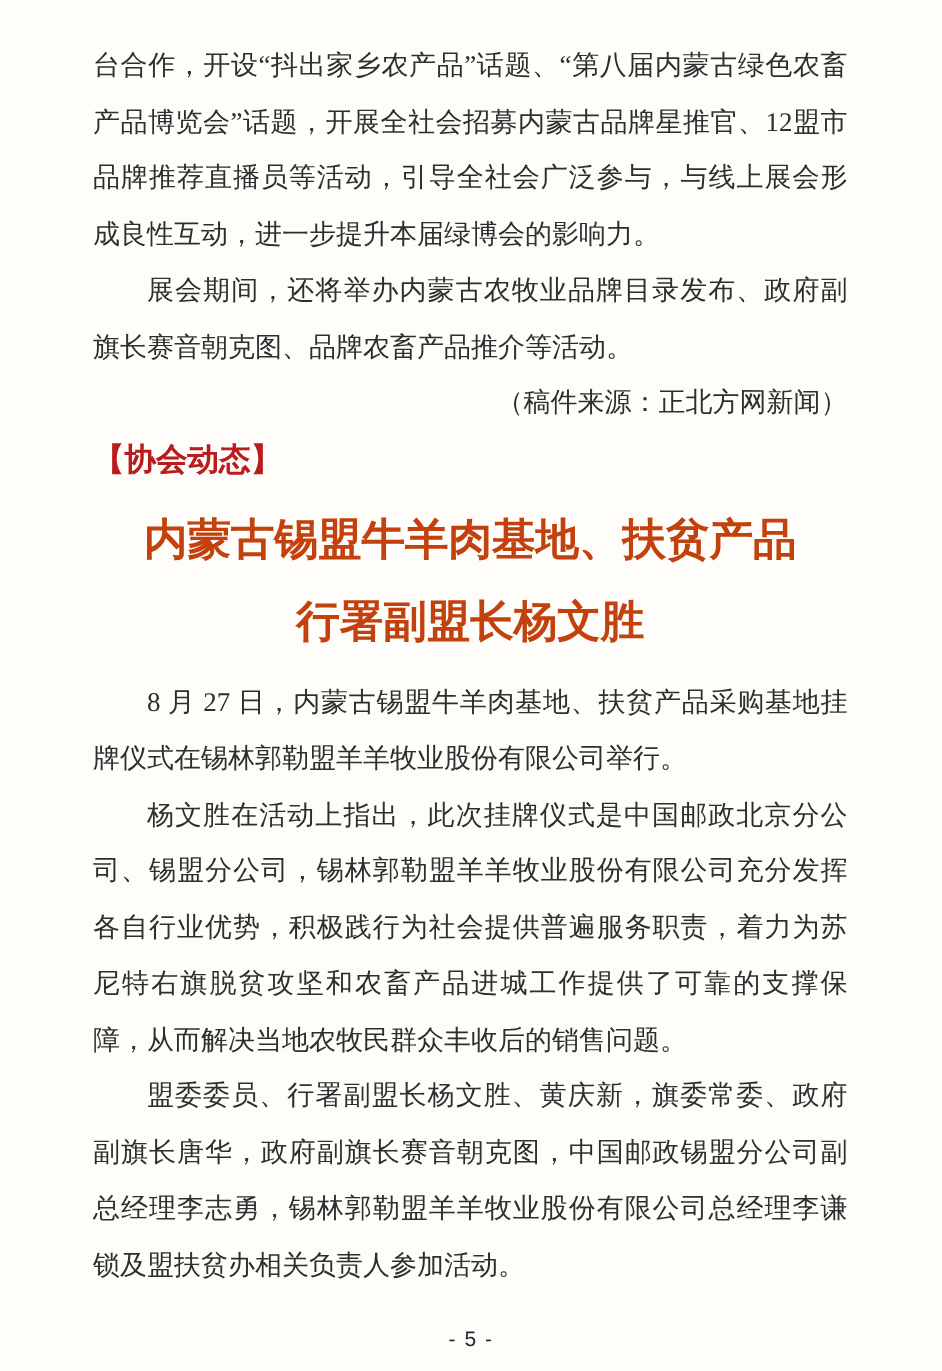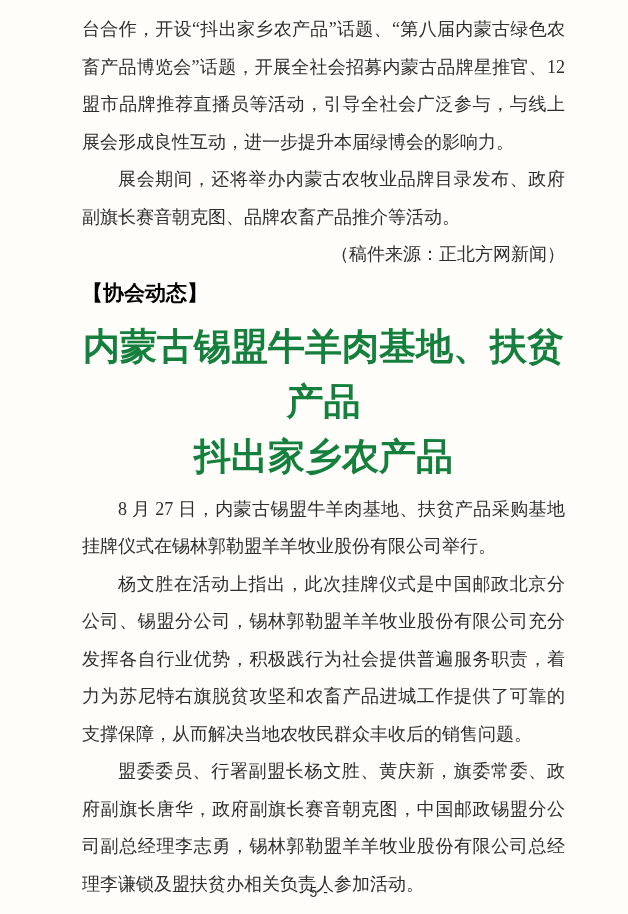--- a/index.html
+++ b/index.html
@@ -11,23 +11,22 @@
     height: 914px;
     background: #fffdf9;
     font-family: "Liberation Serif", serif;
     color: #2e2e2e;
     position: relative;
     overflow: hidden;
   }
   .page {
     position: absolute;
     inset: 0;
-    padding: 11px 63px 0 62px;
+    padding: 25px 63px 0 62px;
     box-sizing: border-box;
-    margin-left: 20px;
   }
   .body-text {
     margin: 0;
     font-size: 18px;
     line-height: 37.5px;
     text-align: justify;
     text-justify: inter-character;
   }
   .indent {
     text-indent: 2em;
@@ -37,34 +36,34 @@
     font-size: 18px;
     line-height: 37.5px;
     text-align: right;
   }
   .section-header {
     margin: 0;
     font-family: "Liberation Sans", sans-serif;
     font-size: 21px;
     font-weight: 600;
     line-height: 37px;
-    color: #000000;
+    color: #b91c1c;
   }
   .title-block {
     margin-top: 8px;
     margin-bottom: 7px;
   }
   .article-title-line {
     margin: 0;
     font-family: "Liberation Sans", sans-serif;
-    font-size: 37px;
+    font-size: 29px;
     font-weight: bold;
     text-align: center;
     line-height: 55px;
-    color: #15803d;
+    color: #c2410c;
   }
   .page-footer {
     position: absolute;
     left: 0;
     right: 0;
     top: 884px;
     text-align: center;
     font-family: "Liberation Sans", sans-serif;
     font-size: 14px;
     letter-spacing: 1px;
@@ -79,21 +78,21 @@
   <p class="body-text">台合作，开设“抖出家乡农产品”话题、“第八届内蒙古绿色农畜产品博览会”话题，开展全社会招募内蒙古品牌星推官、12盟市品牌推荐直播员等活动，引导全社会广泛参与，与线上展会形成良性互动，进一步提升本届绿博会的影响力。</p>
 
   <p class="body-text indent">展会期间，还将举办内蒙古农牧业品牌目录发布、政府副旗长赛音朝克图、品牌农畜产品推介等活动。</p>
 
   <p class="source-line">（稿件来源：正北方网新闻）</p>
 
   <div class="section-header">【协会动态】</div>
 
   <div class="title-block">
     <div class="article-title-line">内蒙古锡盟牛羊肉基地、扶贫产品</div>
-    <div class="article-title-line">抖出家乡农产品</div>
+    <div class="article-title-line">行署副盟长杨文胜</div>
   </div>
 
   <p class="body-text indent">8 月 27 日，内蒙古锡盟牛羊肉基地、扶贫产品采购基地挂牌仪式在锡林郭勒盟羊羊牧业股份有限公司举行。</p>
 
   <p class="body-text indent">杨文胜在活动上指出，此次挂牌仪式是中国邮政北京分公司、锡盟分公司，锡林郭勒盟羊羊牧业股份有限公司充分发挥各自行业优势，积极践行为社会提供普遍服务职责，着力为苏尼特右旗脱贫攻坚和农畜产品进城工作提供了可靠的支撑保障，从而解决当地农牧民群众丰收后的销售问题。</p>
 
   <p class="body-text indent">盟委委员、行署副盟长杨文胜、黄庆新，旗委常委、政府副旗长唐华，政府副旗长赛音朝克图，中国邮政锡盟分公司副总经理李志勇，锡林郭勒盟羊羊牧业股份有限公司总经理李谦锁及盟扶贫办相关负责人参加活动。</p>
 
 </div>
 

